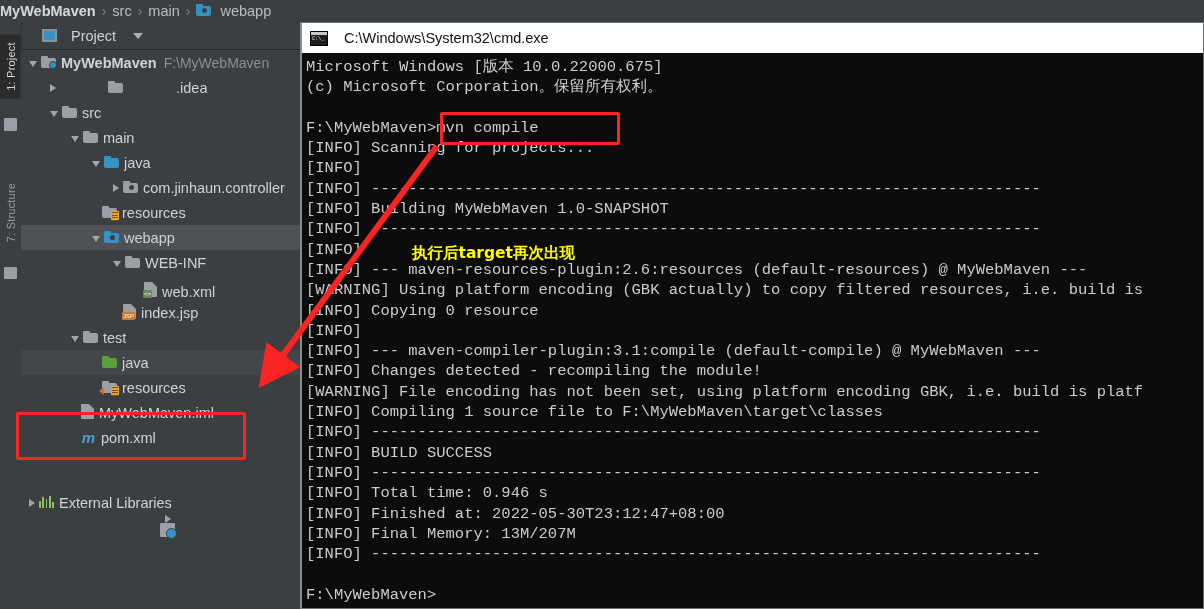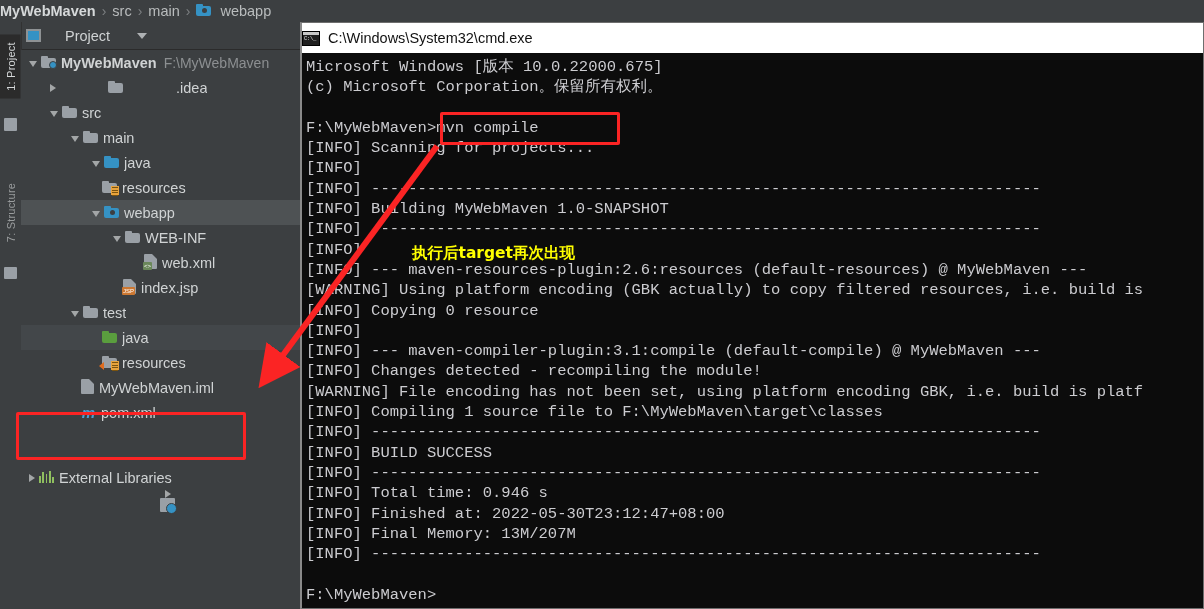--- a/index.html
+++ b/index.html
@@ -23,21 +23,21 @@
   }
   .crumb.bold{font-weight:bold;color:#d6d9da;}
   .crumb-sep{color:#7d8183;font-size:14px;margin:0 6px;}
 
   
   .tool-header{
     position:absolute;left:0;top:22px;width:1204px;height:28px;
     background:#3c3f41;border-bottom:1px solid #2b2b2b;
     display:flex;align-items:center;box-sizing:border-box;
   }
-  .tool-header-inner{display:flex;align-items:center;gap:24px;padding-left:26px;}
+  .tool-header-inner{display:flex;align-items:center;gap:14px;padding-left:42px;}
   .tool-title{font-size:14.5px;color:#cfd2d3;}
   .caret-down{
     width:0;height:0;border-left:5px solid transparent;border-right:5px solid transparent;
     border-top:6px solid #aeb1b3;margin-left:3px;
   }
 
   
   .left-strip{
     position:absolute;left:0;top:22px;width:21px;height:587px;
     background:#3c3f41;border-right:1px solid #323232;
@@ -120,22 +120,22 @@
   .scratch:after{content:"";position:absolute;right:-2px;bottom:-2px;width:9px;height:9px;
     border-radius:50%;background:#3592c4;border:1px solid #3c3f41;}
 
   
   .cmd{
     position:absolute;left:300px;top:22px;width:904px;height:587px;
     background:#0c0c0c;border:1px solid #6e6e6e;border-left:2px solid #8a8a8a;
     box-sizing:border-box;overflow:hidden;
   }
   .cmd-title{
-    height:30px;background:#ffffff;display:flex;align-items:center;gap:8px;
-    box-sizing:border-box;
+    height:30px;background:#ffffff;display:flex;align-items:center;gap:16px;
+    padding-left:8px;box-sizing:border-box;
   }
   .cmd-ico{
     width:18px;height:15px;background:#1f1f1f;border:1px solid #000;
     position:relative;box-sizing:border-box;flex:0 0 auto;
   }
   .cmd-ico:before{content:"";position:absolute;left:0;right:0;top:0;height:3px;background:#c8c8c8;}
   .cmd-ico:after{content:"C:\\_";position:absolute;left:1px;top:3px;font-size:5.5px;
     color:#e8e8e8;font-family:"Liberation Mono",monospace;letter-spacing:-.3px;}
   .cmd-title-text{font-size:14.5px;color:#111;font-family:"Liberation Sans",sans-serif;}
   .cmd-body{
@@ -217,41 +217,46 @@
       <div class="row" style="padding-left: 50px;">
         <span class="arrow open"></span>
         <span class="ico"><span class="folder" style="display:inline-block"></span></span>
         <span class="label">main</span>
       </div>
       <div class="row" style="padding-left: 71px;">
         <span class="arrow open"></span>
         <span class="ico"><span class="folder blue" style="display:inline-block"></span></span>
         <span class="label">java</span>
       </div>
+      <div class="row" style="padding-left: 92px;">
+        <span class="arrow "></span>
+        <span class="ico"><span class="folder" style="display:inline-block"><span class="badge-dot center"></span></span></span>
+        <span class="label">com.jinhaun.controller</span>
+      </div>
       <div class="row" style="padding-left: 71px;">
         <span class="arrow none"></span>
         <span class="ico"><span class="folder" style="display:inline-block"><span class="badge-lines">
               <i></i>
               <i></i>
               <i></i>
               <i></i>
             </span></span></span>
         <span class="label">resources</span>
       </div>
       <div class="row sel" style="padding-left: 71px;">
         <span class="arrow open"></span>
         <span class="ico"><span class="folder blue" style="display:inline-block"><span class="badge-dot center"></span></span></span>
         <span class="label">webapp</span>
       </div>
       <div class="row" style="padding-left: 92px;">
         <span class="arrow open"></span>
         <span class="ico"><span class="folder" style="display:inline-block"></span></span>
         <span class="label">WEB-INF</span>
       </div>
-      <div class="row" style="padding-left: 113px;">
+      <div class="row" style="padding-left: 113px; align-items: flex-end;">
         <span class="arrow none"></span>
         <span class="ico"><span class="file" style="display:inline-block"><span class="tag xml">&lt;&gt;</span></span></span>
         <span class="label">web.xml</span>
       </div>
       <div class="row" style="padding-left: 92px;">
         <span class="arrow none"></span>
         <span class="ico"><span class="file" style="display:inline-block"><span class="tag jsp">JSP</span></span></span>
         <span class="label">index.jsp</span>
       </div>
       <div class="row" style="padding-left: 50px;">

